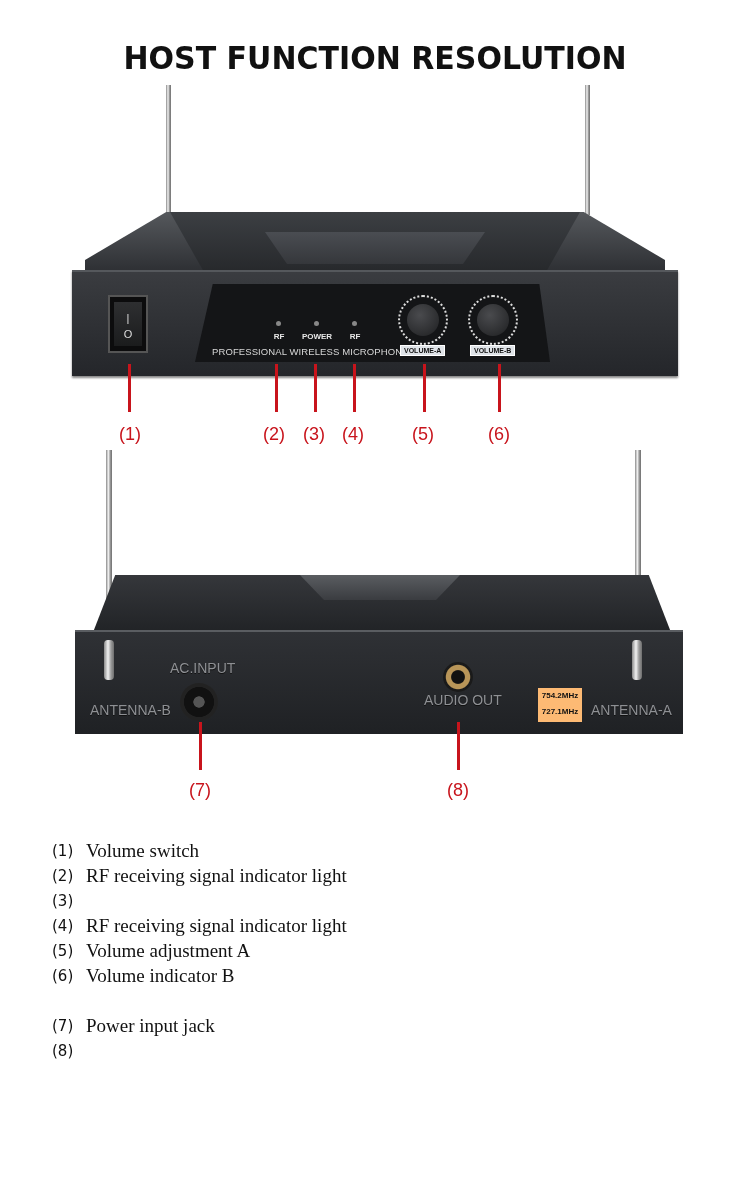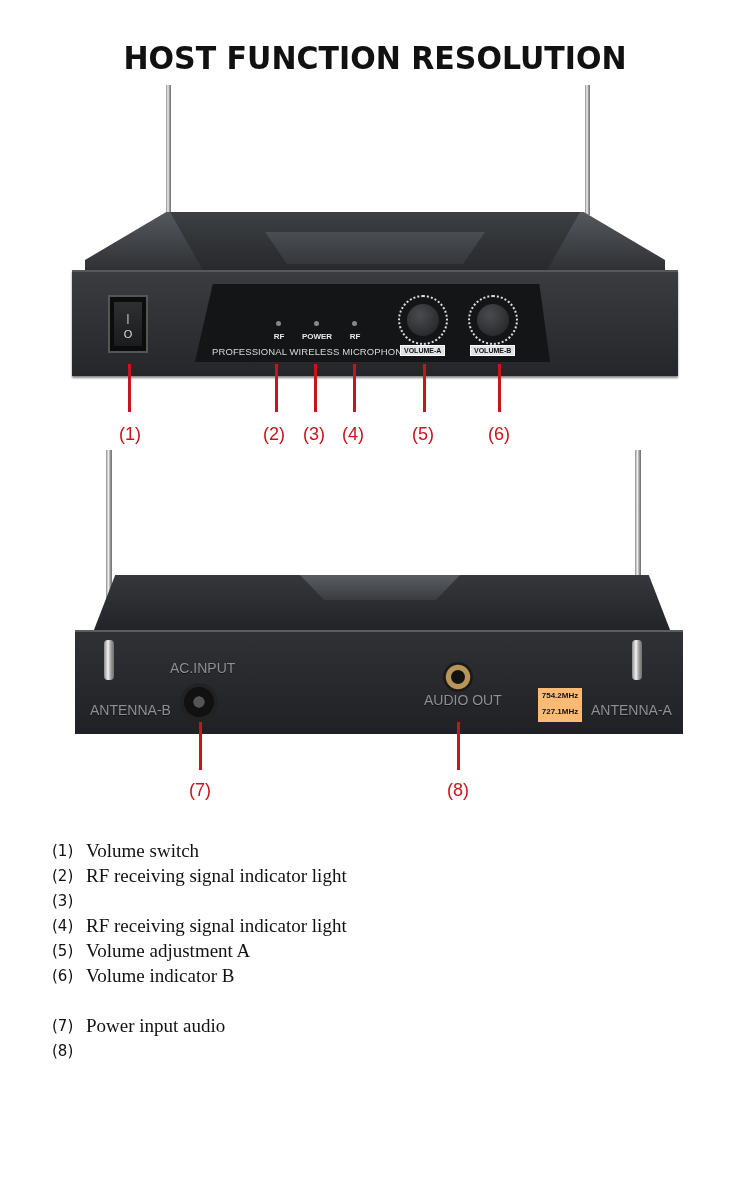--- a/index.html
+++ b/index.html
@@ -134,18 +134,18 @@
       <span class="num">(5)</span>
       <span>Volume adjustment A</span>
     </div>
   <div class="row">
       <span class="num">(6)</span>
       <span>Volume indicator B</span>
     </div>
   <div class="gap"></div>
   <div class="row">
       <span class="num">(7)</span>
-      <span>Power input audio</span>
+      <span>Power input jack</span>
     </div>
   <div class="row">
       <span class="num">(8)</span>
     </div>
 </div>
 
 </body></html>

